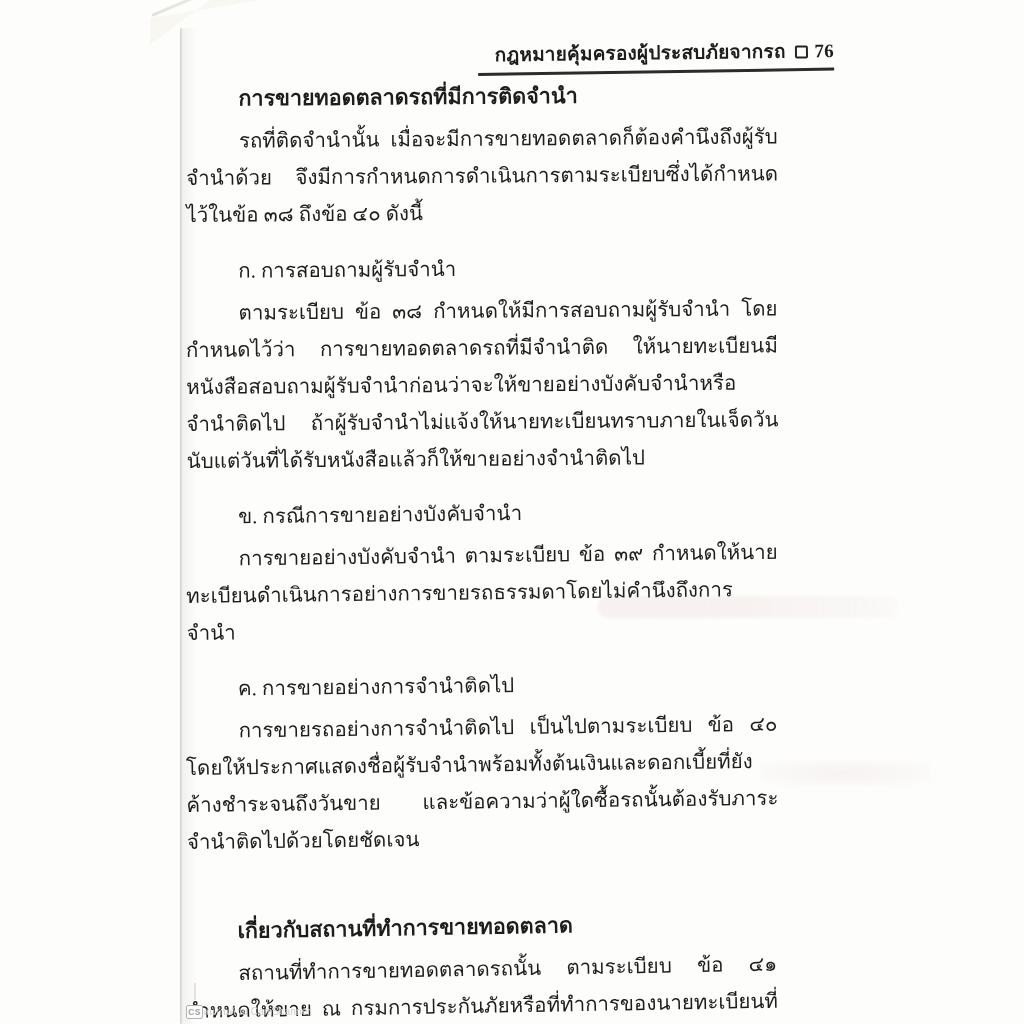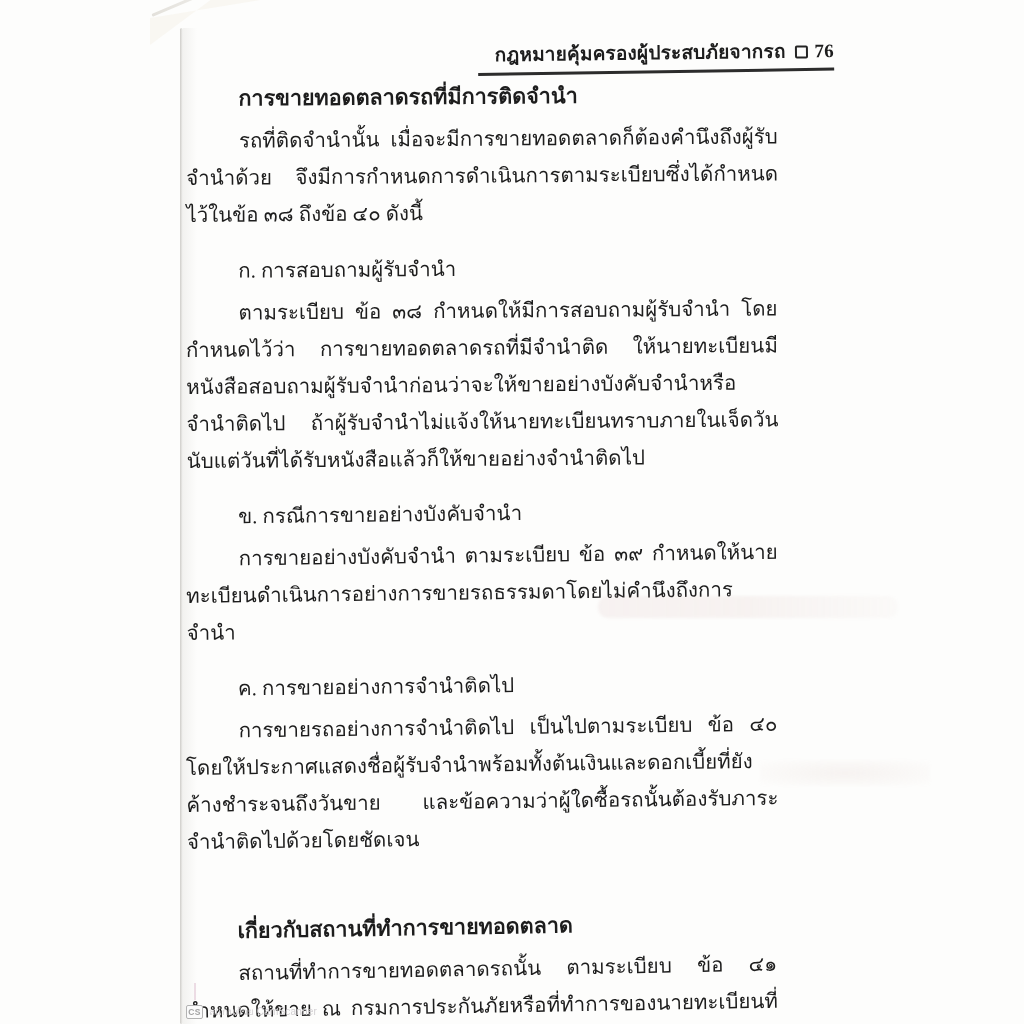--- a/index.html
+++ b/index.html
@@ -106,21 +106,21 @@
     border-radius: 10px;
   }
   .bleed-2 {
     left: 760px; top: 760px; width: 170px; height: 26px;
     background: radial-gradient(ellipse at center, rgba(200,170,160,0.25), rgba(220,200,195,0));
   }
 
   
   .watermark {
     position: absolute; left: 186px; bottom: 5px;
-    display: flex; align-items: center; gap: 6px;
+    display: flex; align-items: center; 
     font-family: "Liberation Sans", sans-serif;
   }
   .wm-tick {
     position: absolute; left: 194px; bottom: 24px;
     width: 2px; height: 17px; background: #ecdce4;
   }
   .wm-badge {
     width: 17px; height: 14px;
     border: 1.5px solid #b3b3b3; border-radius: 2px;
     color: #a2a2a2; background: #fbfbfb;

